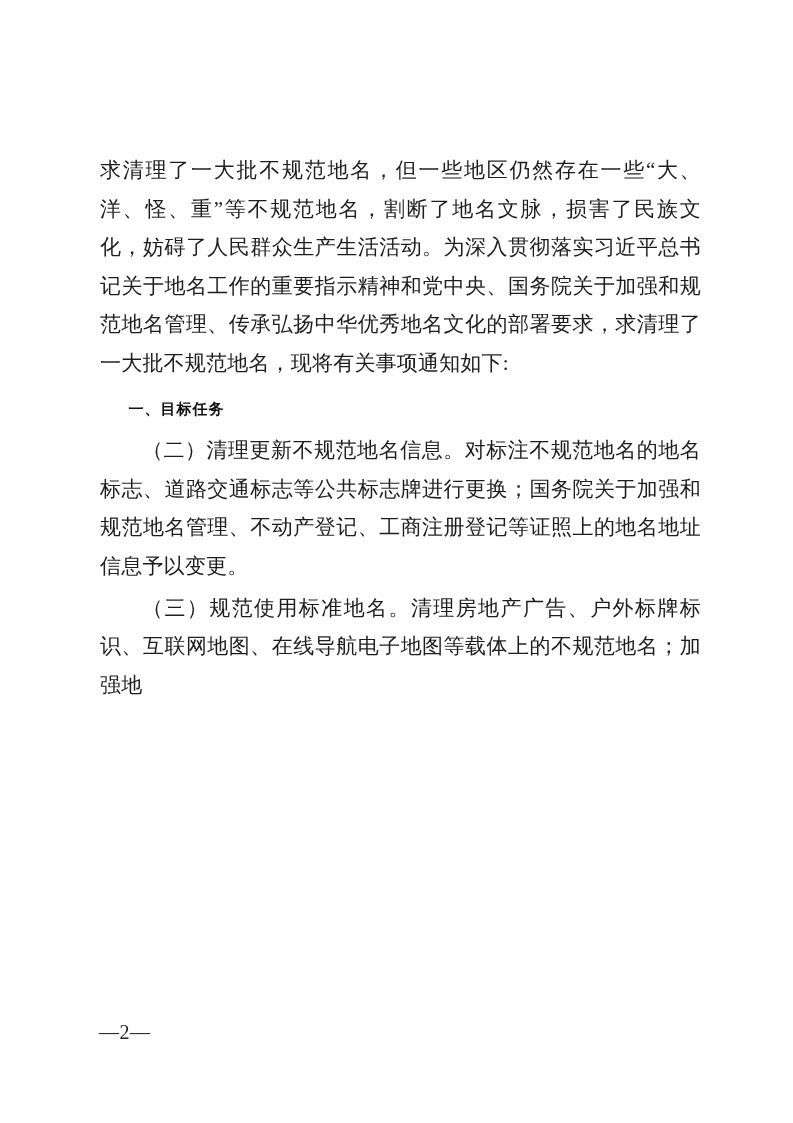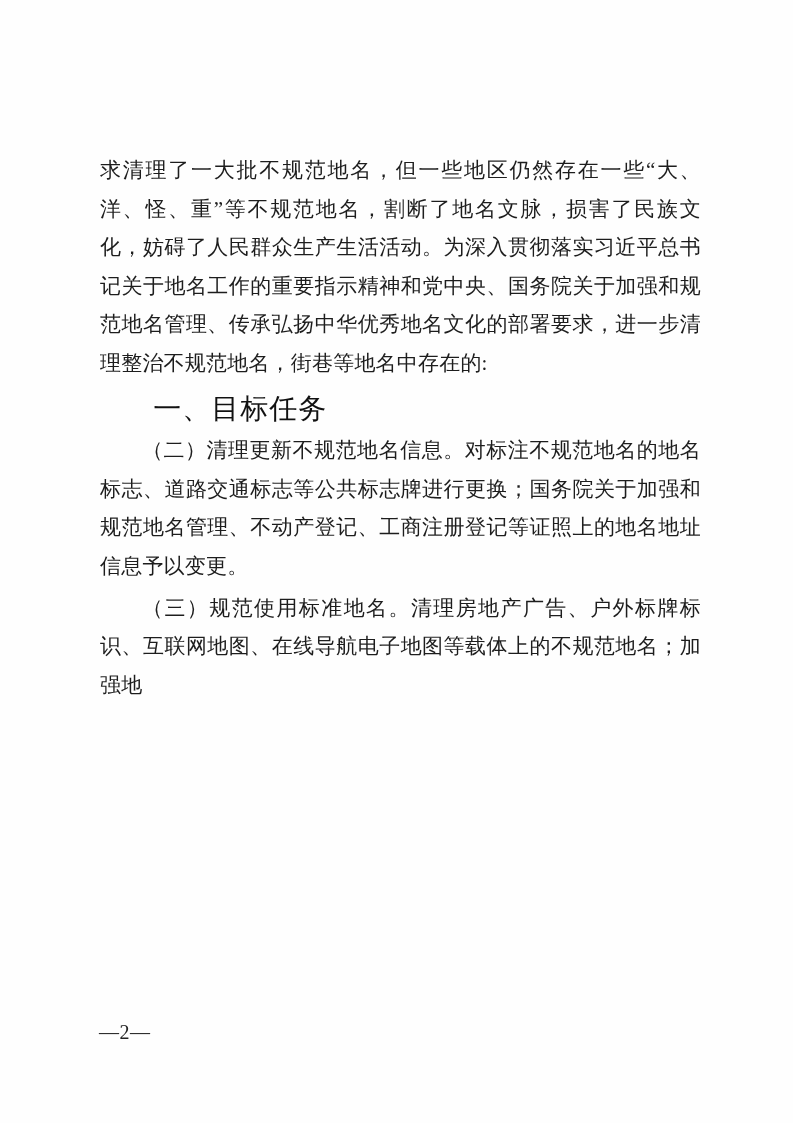--- a/index.html
+++ b/index.html
@@ -38,41 +38,41 @@
   }
   .para.indent {
     text-indent: 2em;
   }
   .para.sub {
     margin-top: 3px;
   }
   .heading {
     margin: 7px 0 0 0;
     font-family: "Liberation Sans", sans-serif;
-    font-weight: normal;
-    font-size: 28px;
+    font-weight: bold;
+    font-size: 15px;
     line-height: 38.6px;
     letter-spacing: 1px;
     text-indent: 1.9em;
     color: #111111;
   }
   .page-number {
     position: absolute;
     left: 99px;
     top: 1020px;
     font-size: 20px;
     line-height: 24px;
     letter-spacing: 0.5px;
     color: #222222;
   }
 </style>
 </head>
 <body>
 
 <div class="page">
   <div class="content">
-    <p class="para">求清理了一大批不规范地名，但一些地区仍然存在一些“大、洋、怪、重”等不规范地名，割断了地名文脉，损害了民族文化，妨碍了人民群众生产生活活动。为深入贯彻落实习近平总书记关于地名工作的重要指示精神和党中央、国务院关于加强和规范地名管理、传承弘扬中华优秀地名文化的部署要求，进一步清理整治不规范地名，街巷等地名中存在的:</p>
+    <p class="para">求清理了一大批不规范地名，但一些地区仍然存在一些“大、洋、怪、重”等不规范地名，割断了地名文脉，损害了民族文化，妨碍了人民群众生产生活活动。为深入贯彻落实习近平总书记关于地名工作的重要指示精神和党中央、国务院关于加强和规范地名管理、传承弘扬中华优秀地名文化的部署要求，求清理了一大批不规范地名，现将有关事项通知如下:</p>
     <h2 class="heading">一、目标任务</h2>
     <p class="para indent sub">（二）清理更新不规范地名信息。对标注不规范地名的地名标志、道路交通标志等公共标志牌进行更换；国务院关于加强和规范地名管理、不动产登记、工商注册登记等证照上的地名地址信息予以变更。</p>
     <p class="para indent sub">（三）规范使用标准地名。清理房地产广告、户外标牌标识、互联网地图、在线导航电子地图等载体上的不规范地名；加强地</p>
   </div>
   <div class="page-number">—2—</div>
 </div>
 
 </body></html>

